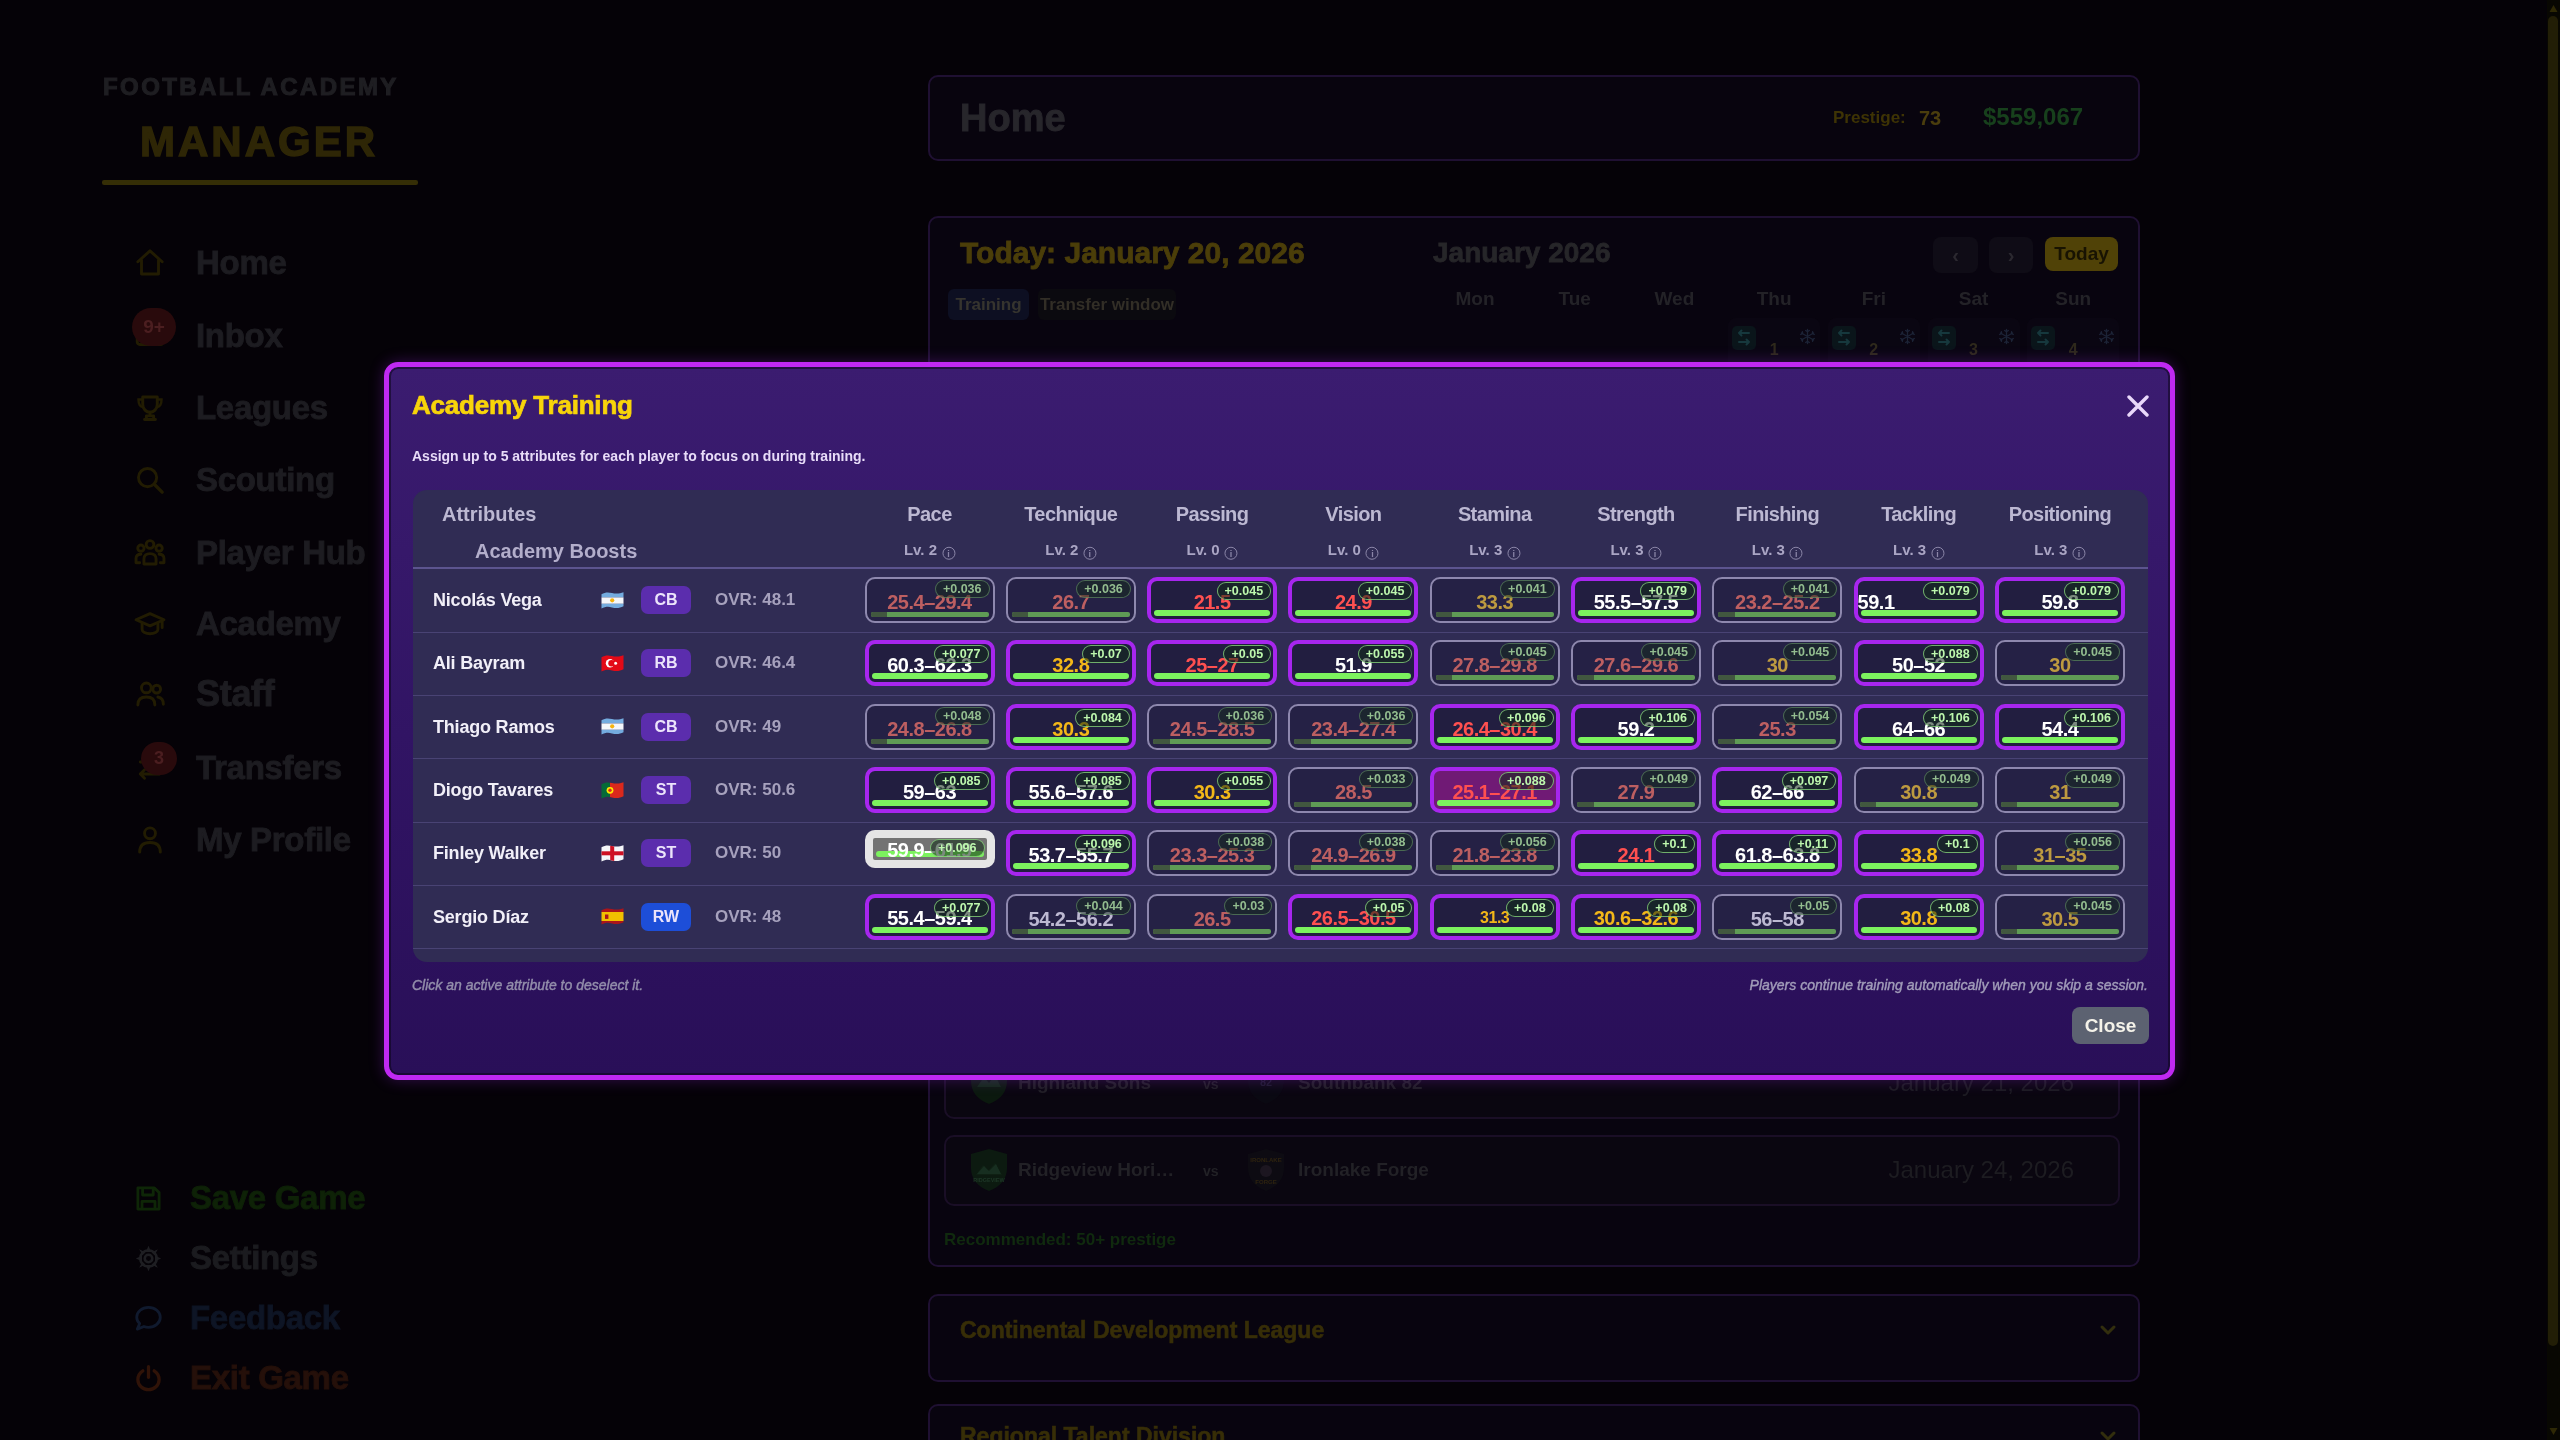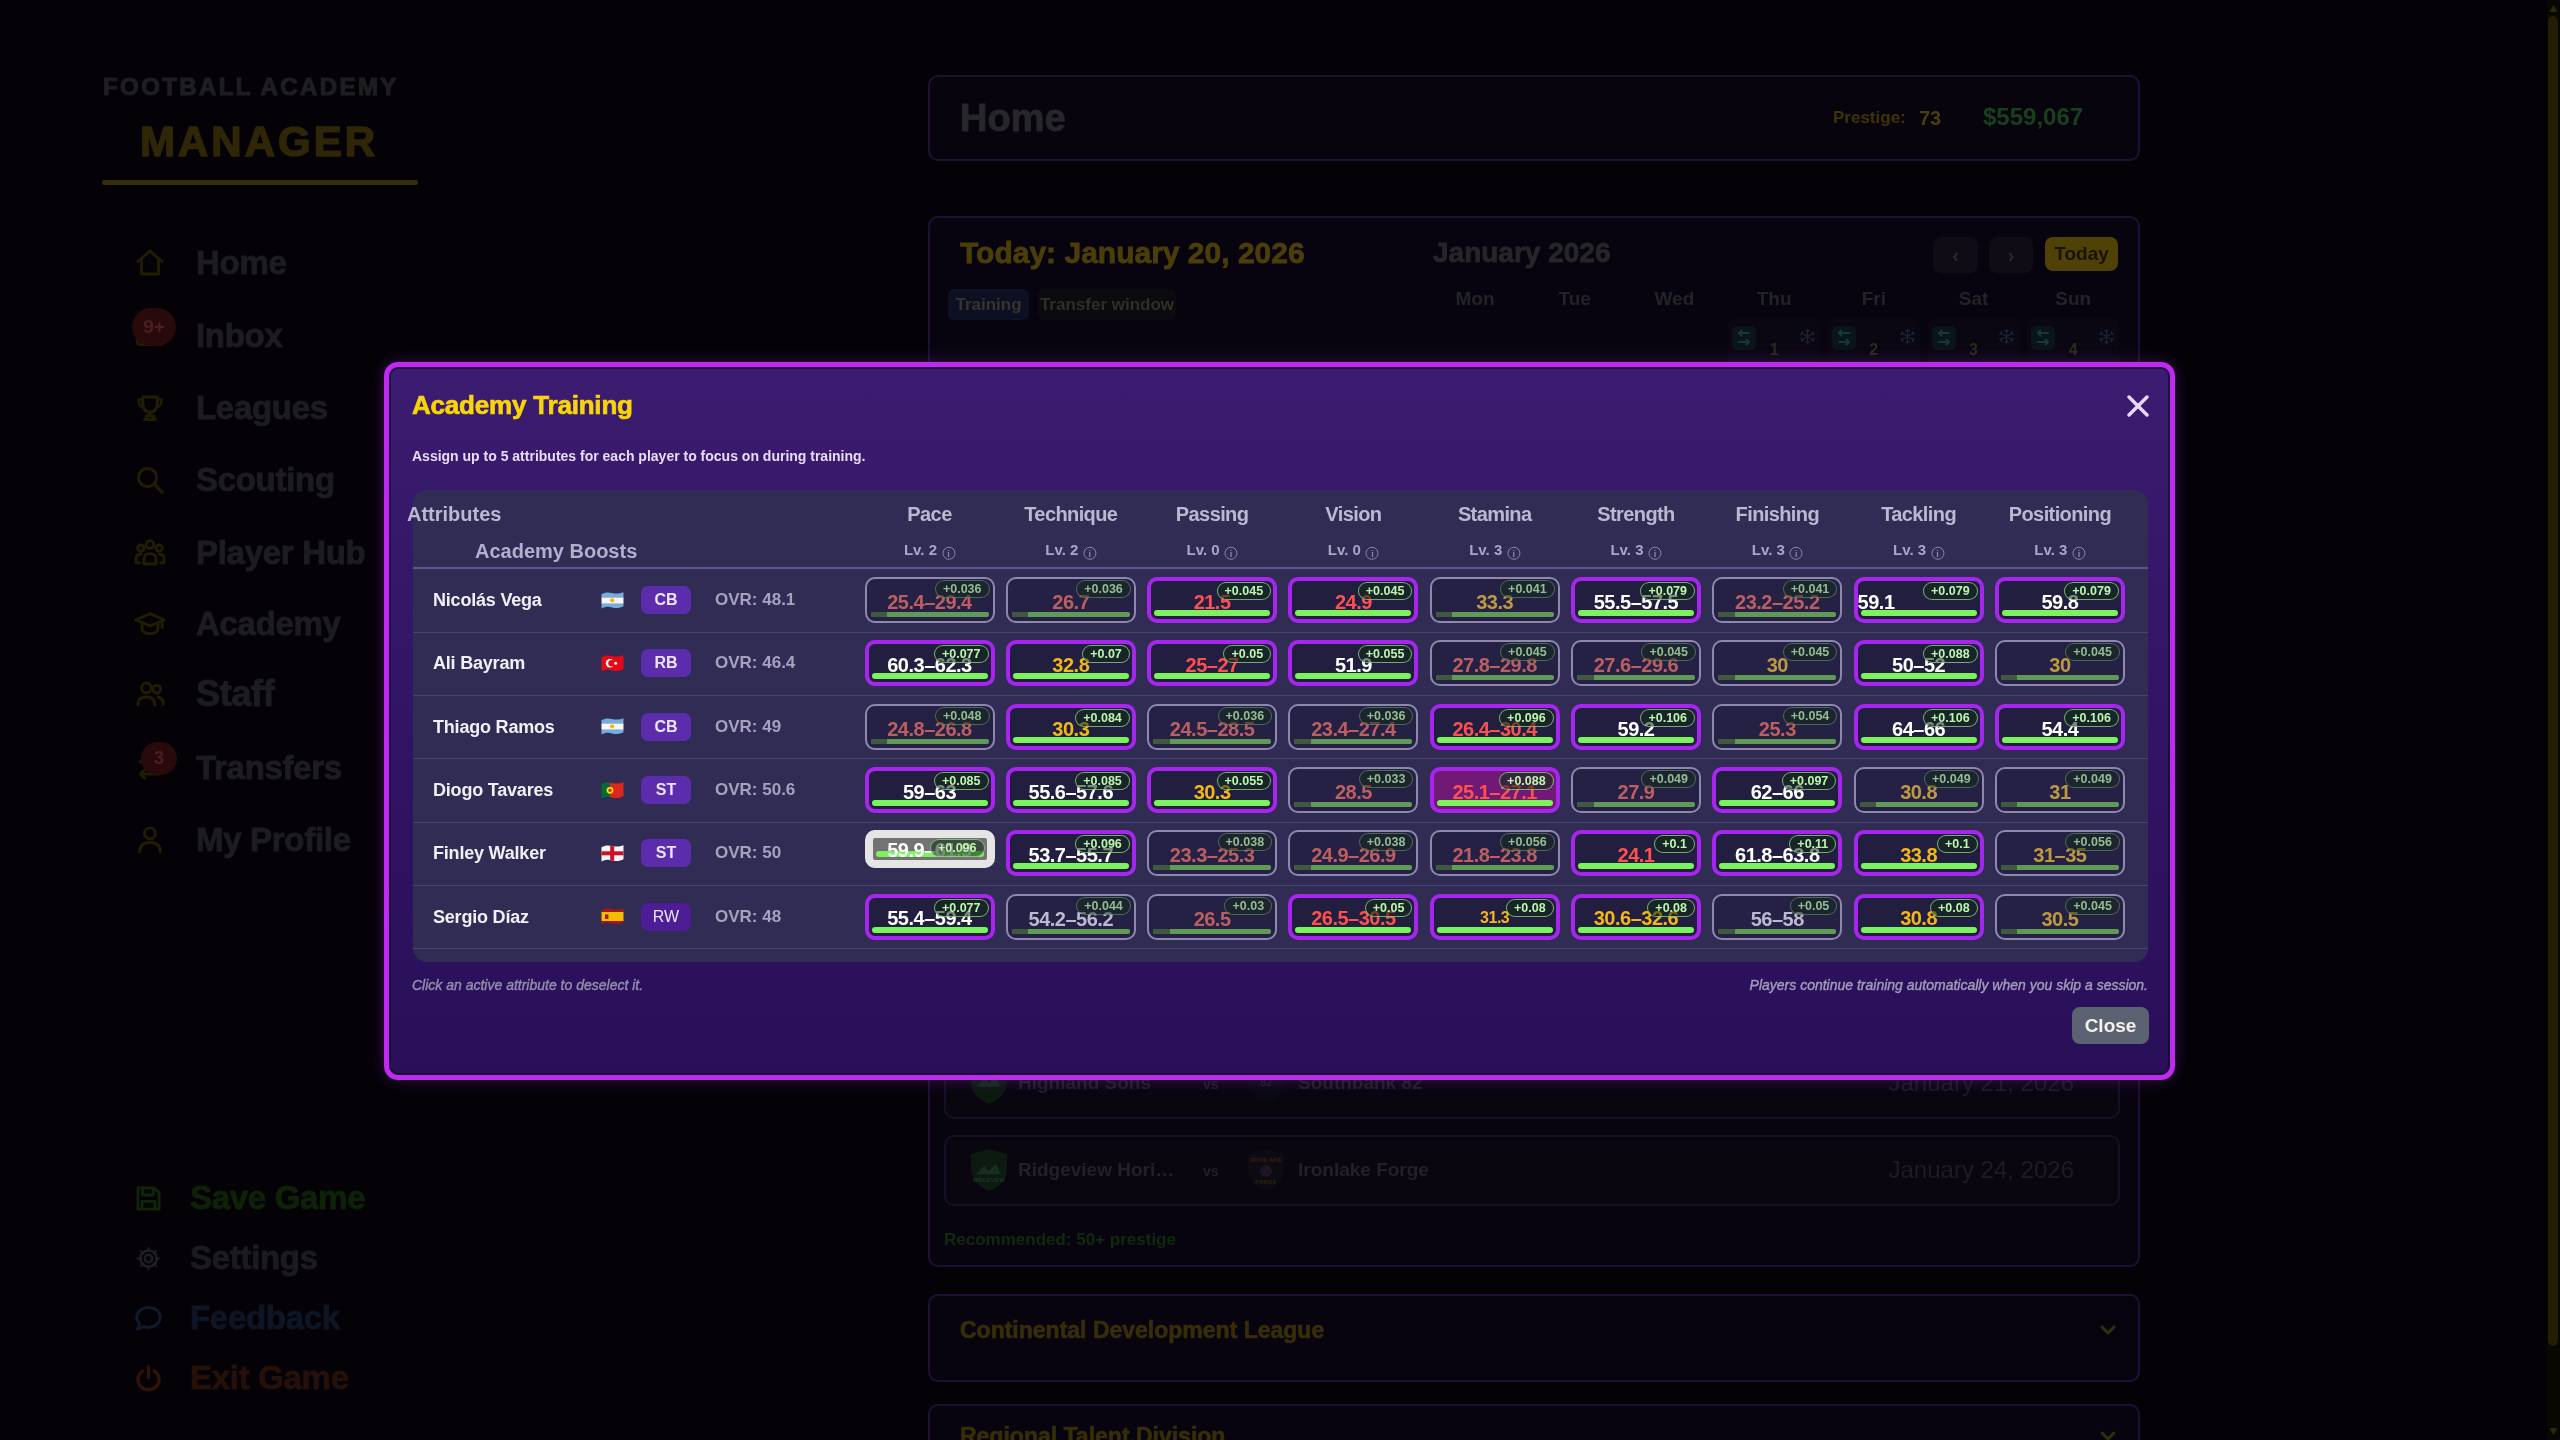--- a/index.html
+++ b/index.html
@@ -246,21 +246,21 @@
 </div>
 <div style="left:384px;top:362px;width:1791px;height:718px;background:linear-gradient(180deg,#3b1c70 0%,#311464 52%,#290f58 100%);border:5px solid #bf29f2;border-radius:14px;box-shadow:0 0 15px 0px rgba(150,40,225,0.32), inset 0 0 0 2px rgba(8,4,18,0.5);"></div>
 <div style="position:absolute;left:412px;top:405px;transform:translateY(-50%);font-size:26px;font-weight:700;color:#f8d40a;letter-spacing:-0.2px;white-space:nowrap;-webkit-text-stroke:0.7px currentColor;">Academy Training</div>
 <div style="left:2124px;top:392px;width:28px;height:28px;">
     <svg width="28" height="28" viewBox="0 0 28 28" style="display:block">
       <path d="M5 5 L23 23 M23 5 L5 23" stroke="#e9d8fa" stroke-width="3.4" stroke-linecap="round"></path>
     </svg>
   </div>
 <div style="position:absolute;left:412px;top:456px;transform:translateY(-50%);font-size:14px;font-weight:700;color:#e8dcf8;letter-spacing:0px;white-space:nowrap;">Assign up to 5 attributes for each player to focus on during training.</div>
 <div style="left:413px;top:490px;width:1735px;height:472px;background:#302c54;border-radius:14px;"></div>
-<div style="position:absolute;left:407px;top:514px;transform:translateY(-50%);font-size:20px;font-weight:700;color:#bcb8d2;letter-spacing:0px;white-space:nowrap;">Attributes</div>
+<div style="position:absolute;left:442px;top:514px;transform:translateY(-50%);font-size:20px;font-weight:700;color:#bcb8d2;letter-spacing:0px;white-space:nowrap;">Attributes</div>
 <div style="position:absolute;left:431px;top:551px;transform:translateY(-50%);font-size:20px;font-weight:700;color:#b3aecb;letter-spacing:0px;white-space:nowrap;margin-left:44px;">Academy Boosts</div>
 <div style="position:absolute;left:929.5px;top:514px;transform:translate(-50%,-50%);font-size:20px;font-weight:700;color:#bcb8d2;letter-spacing:-0.6px;white-space:nowrap;">Pace</div>
 <div style="position:absolute;left:929.5px;top:550px;transform:translate(-50%,-50%);font-size:15px;font-weight:700;color:#aaa5c4;letter-spacing:0px;white-space:nowrap;">Lv. 2<span style="display:inline-block;width:13px;height:13px;border:1.5px solid #8b86a8;border-radius:50%;font-size:9px;line-height:12px;text-align:center;vertical-align:-1.5px;font-weight:700;color:#8b86a8;margin-left:5px;">i</span></div>
 <div style="position:absolute;left:1070.8px;top:514px;transform:translate(-50%,-50%);font-size:20px;font-weight:700;color:#bcb8d2;letter-spacing:-0.6px;white-space:nowrap;">Technique</div>
 <div style="position:absolute;left:1070.8px;top:550px;transform:translate(-50%,-50%);font-size:15px;font-weight:700;color:#aaa5c4;letter-spacing:0px;white-space:nowrap;">Lv. 2<span style="display:inline-block;width:13px;height:13px;border:1.5px solid #8b86a8;border-radius:50%;font-size:9px;line-height:12px;text-align:center;vertical-align:-1.5px;font-weight:700;color:#8b86a8;margin-left:5px;">i</span></div>
 <div style="position:absolute;left:1212.1px;top:514px;transform:translate(-50%,-50%);font-size:20px;font-weight:700;color:#bcb8d2;letter-spacing:-0.6px;white-space:nowrap;">Passing</div>
 <div style="position:absolute;left:1212.1px;top:550px;transform:translate(-50%,-50%);font-size:15px;font-weight:700;color:#aaa5c4;letter-spacing:0px;white-space:nowrap;">Lv. 0<span style="display:inline-block;width:13px;height:13px;border:1.5px solid #8b86a8;border-radius:50%;font-size:9px;line-height:12px;text-align:center;vertical-align:-1.5px;font-weight:700;color:#8b86a8;margin-left:5px;">i</span></div>
 <div style="position:absolute;left:1353.4px;top:514px;transform:translate(-50%,-50%);font-size:20px;font-weight:700;color:#bcb8d2;letter-spacing:-0.6px;white-space:nowrap;">Vision</div>
 <div style="position:absolute;left:1353.4px;top:550px;transform:translate(-50%,-50%);font-size:15px;font-weight:700;color:#aaa5c4;letter-spacing:0px;white-space:nowrap;">Lv. 0<span style="display:inline-block;width:13px;height:13px;border:1.5px solid #8b86a8;border-radius:50%;font-size:9px;line-height:12px;text-align:center;vertical-align:-1.5px;font-weight:700;color:#8b86a8;margin-left:5px;">i</span></div>
 <div style="position:absolute;left:1494.7px;top:514px;transform:translate(-50%,-50%);font-size:20px;font-weight:700;color:#bcb8d2;letter-spacing:-0.6px;white-space:nowrap;">Stamina</div>
@@ -643,21 +643,21 @@
         </clipPath>
       </defs>
       <g clip-path="url(#fc5)">
         <rect x="0" y="0" width="25" height="5" fill="#AA151B"></rect>
         <rect x="0" y="5" width="25" height="9" fill="#F1BF00"></rect>
         <rect x="0" y="14" width="25" height="5" fill="#AA151B"></rect>
         <rect x="5" y="7.5" width="3.4" height="4.4" fill="#AA151B"></rect>
       </g>
     </svg>
   </div>
-<div style="left:641px;top:902.6px;width:50px;height:28px;background:#4c1d95;border-radius:7px;display:flex;align-items:center;justify-content:center;font-size:16px;font-weight:400;color:#ece4fb;">RW</div>
+<div style="left:641px;top:902.6px;width:50px;height:28px;background:#1d4ed8;border-radius:7px;display:flex;align-items:center;justify-content:center;font-size:16px;font-weight:700;color:#ece4fb;">RW</div>
 <div style="position:absolute;left:715px;top:916.65px;transform:translateY(-50%);font-size:17px;font-weight:700;color:#a6a1bd;letter-spacing:0px;white-space:nowrap;">OVR: 48</div>
 <div style="left:864.5px;top:893.6px;width:130px;height:46px;background:#221e40;border-radius:10px;border:4px solid #a726ee;">
     <div style="position:absolute;left:0;right:0;top:55%;transform:translateY(-50%);z-index:1;text-align:center;font-size:20px;font-weight:700;color:#ffffff;letter-spacing:-0.5px;">55.4–59.4</div>
     <div style="position:absolute;top:1px;right:2px;height:18px;padding:0 7px;z-index:2;border:1.5px solid rgba(150,235,135,0.7);border-radius:10px;background:rgba(16,42,22,0.55);display:flex;align-items:center;font-size:12.5px;font-weight:700;color:#bdf7ad;">+0.077</div>
     <div style="position:absolute;left:3px;right:3px;bottom:3px;height:6px;border-radius:3px;background:#7cf25e;"></div>
   </div>
 <div style="left:1005.8px;top:893.6px;width:130px;height:46px;background:#252145;border-radius:10px;border:2px solid #8e88ae;">
     <div style="position:absolute;left:0;right:0;top:55%;transform:translateY(-50%);z-index:1;text-align:center;font-size:20px;font-weight:700;color:#bdb9d2;letter-spacing:-0.5px;">54.2–56.2</div>
     <div style="position:absolute;top:1px;right:3px;height:18px;padding:0 7px;z-index:2;border:1.5px solid rgba(130,190,125,0.45);border-radius:10px;background:rgba(20,42,26,0.5);display:flex;align-items:center;font-size:12.5px;font-weight:700;color:#93bd8f;">+0.044</div>
     <div style="position:absolute;left:4px;right:4px;bottom:4px;height:5px;border-radius:2px;background:#5f9b55;overflow:hidden;">

